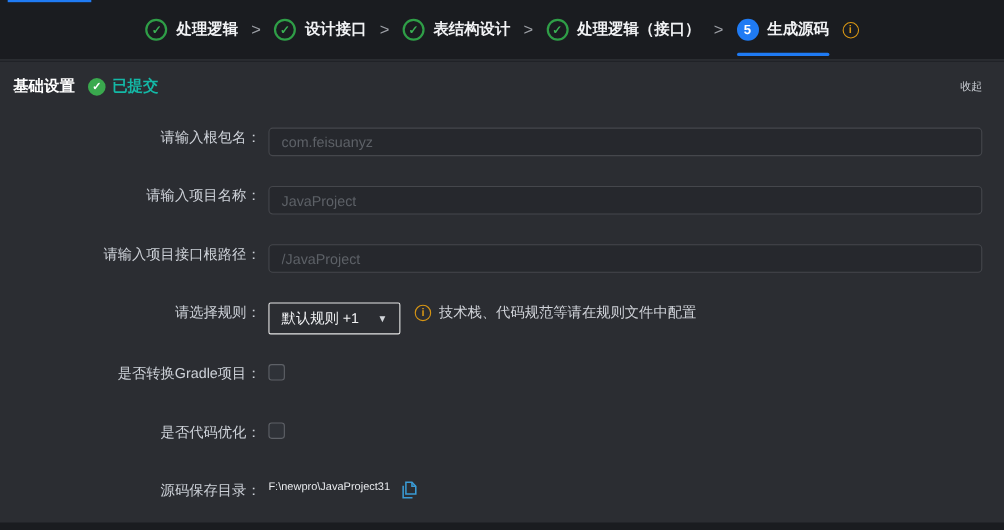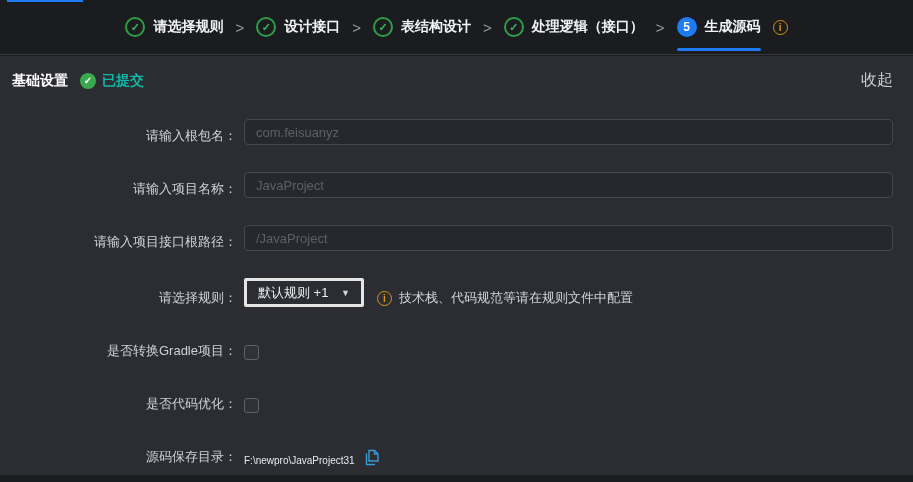--- a/index.html
+++ b/index.html
@@ -69,38 +69,38 @@
   .panel-header { display:flex; align-items:center; }
   .panel-title { color:#ffffff; font-size:14px; font-weight:bold; }
   .badge { display:flex; align-items:center; margin-left:12px; }
   .badge-check {
     width:16px; height:16px; border-radius:50%;
     background:#3aa94e; color:#fff; font-size:10px; font-weight:bold;
     display:flex; align-items:center; justify-content:center;
     margin-right:6px;
   }
   .badge-text { color:#14b8a6; font-size:14px; font-weight:bold; }
-  .collapse { margin-left:auto; color:#c8ccd2; font-size:16px; cursor:pointer; }
+  .collapse { margin-left:auto; color:#c8ccd2; font-size:10px; cursor:pointer; }
   
   .form { margin-top:28px; }
-  .form-row { display:flex; align-items:flex-end; margin-bottom:27px; min-height:26px; }
+  .form-row { display:flex; align-items:flex-start; margin-bottom:27px; min-height:26px; }
   .form-label {
     width:225px; margin-right:7px; flex-shrink:0;
     text-align:right; color:#ced2d9; font-size:13px;
   }
   .text-input {
     width:660px; height:26px;
     background:#26282d; border:1px solid #45474c; border-radius:4px;
     color:#e8eaed; font-size:13px; padding:0 11px;
     outline:none;
   }
   .text-input::placeholder { color:#5d6167; }
   .select-box {
     width:120px; height:29px;
-    border:3px solid #e5e5e5; border-radius:2px;
+    border:1px solid #e5e5e5; border-radius:2px;
     background:transparent;
     display:flex; align-items:center; justify-content:space-between;
     padding:0 11px; cursor:pointer;
   }
   .select-value { color:#f0f1f3; font-size:13px; }
   .caret { color:#d3d6db; font-size:9px; }
   .hint { display:flex; align-items:center; margin-left:13px; }
   .hint-text { color:#d0d3d9; font-size:13px; margin-left:7px; }
   .checkbox {
     width:15px; height:15px;
@@ -112,21 +112,21 @@
 </style>
 </head>
 <body>
 
 <div class="topbar">
   <div class="top-indicator"></div>
   <div class="stepper">
 
     <div class="step">
       <span class="check-circle">✓</span>
-      <span>请选择规则</span>
+      <span>处理逻辑</span>
     </div>
     <span class="step-sep">&gt;</span>
 
     <div class="step">
       <span class="check-circle">✓</span>
       <span>设计接口</span>
     </div>
     <span class="step-sep">&gt;</span>
 
     <div class="step">

